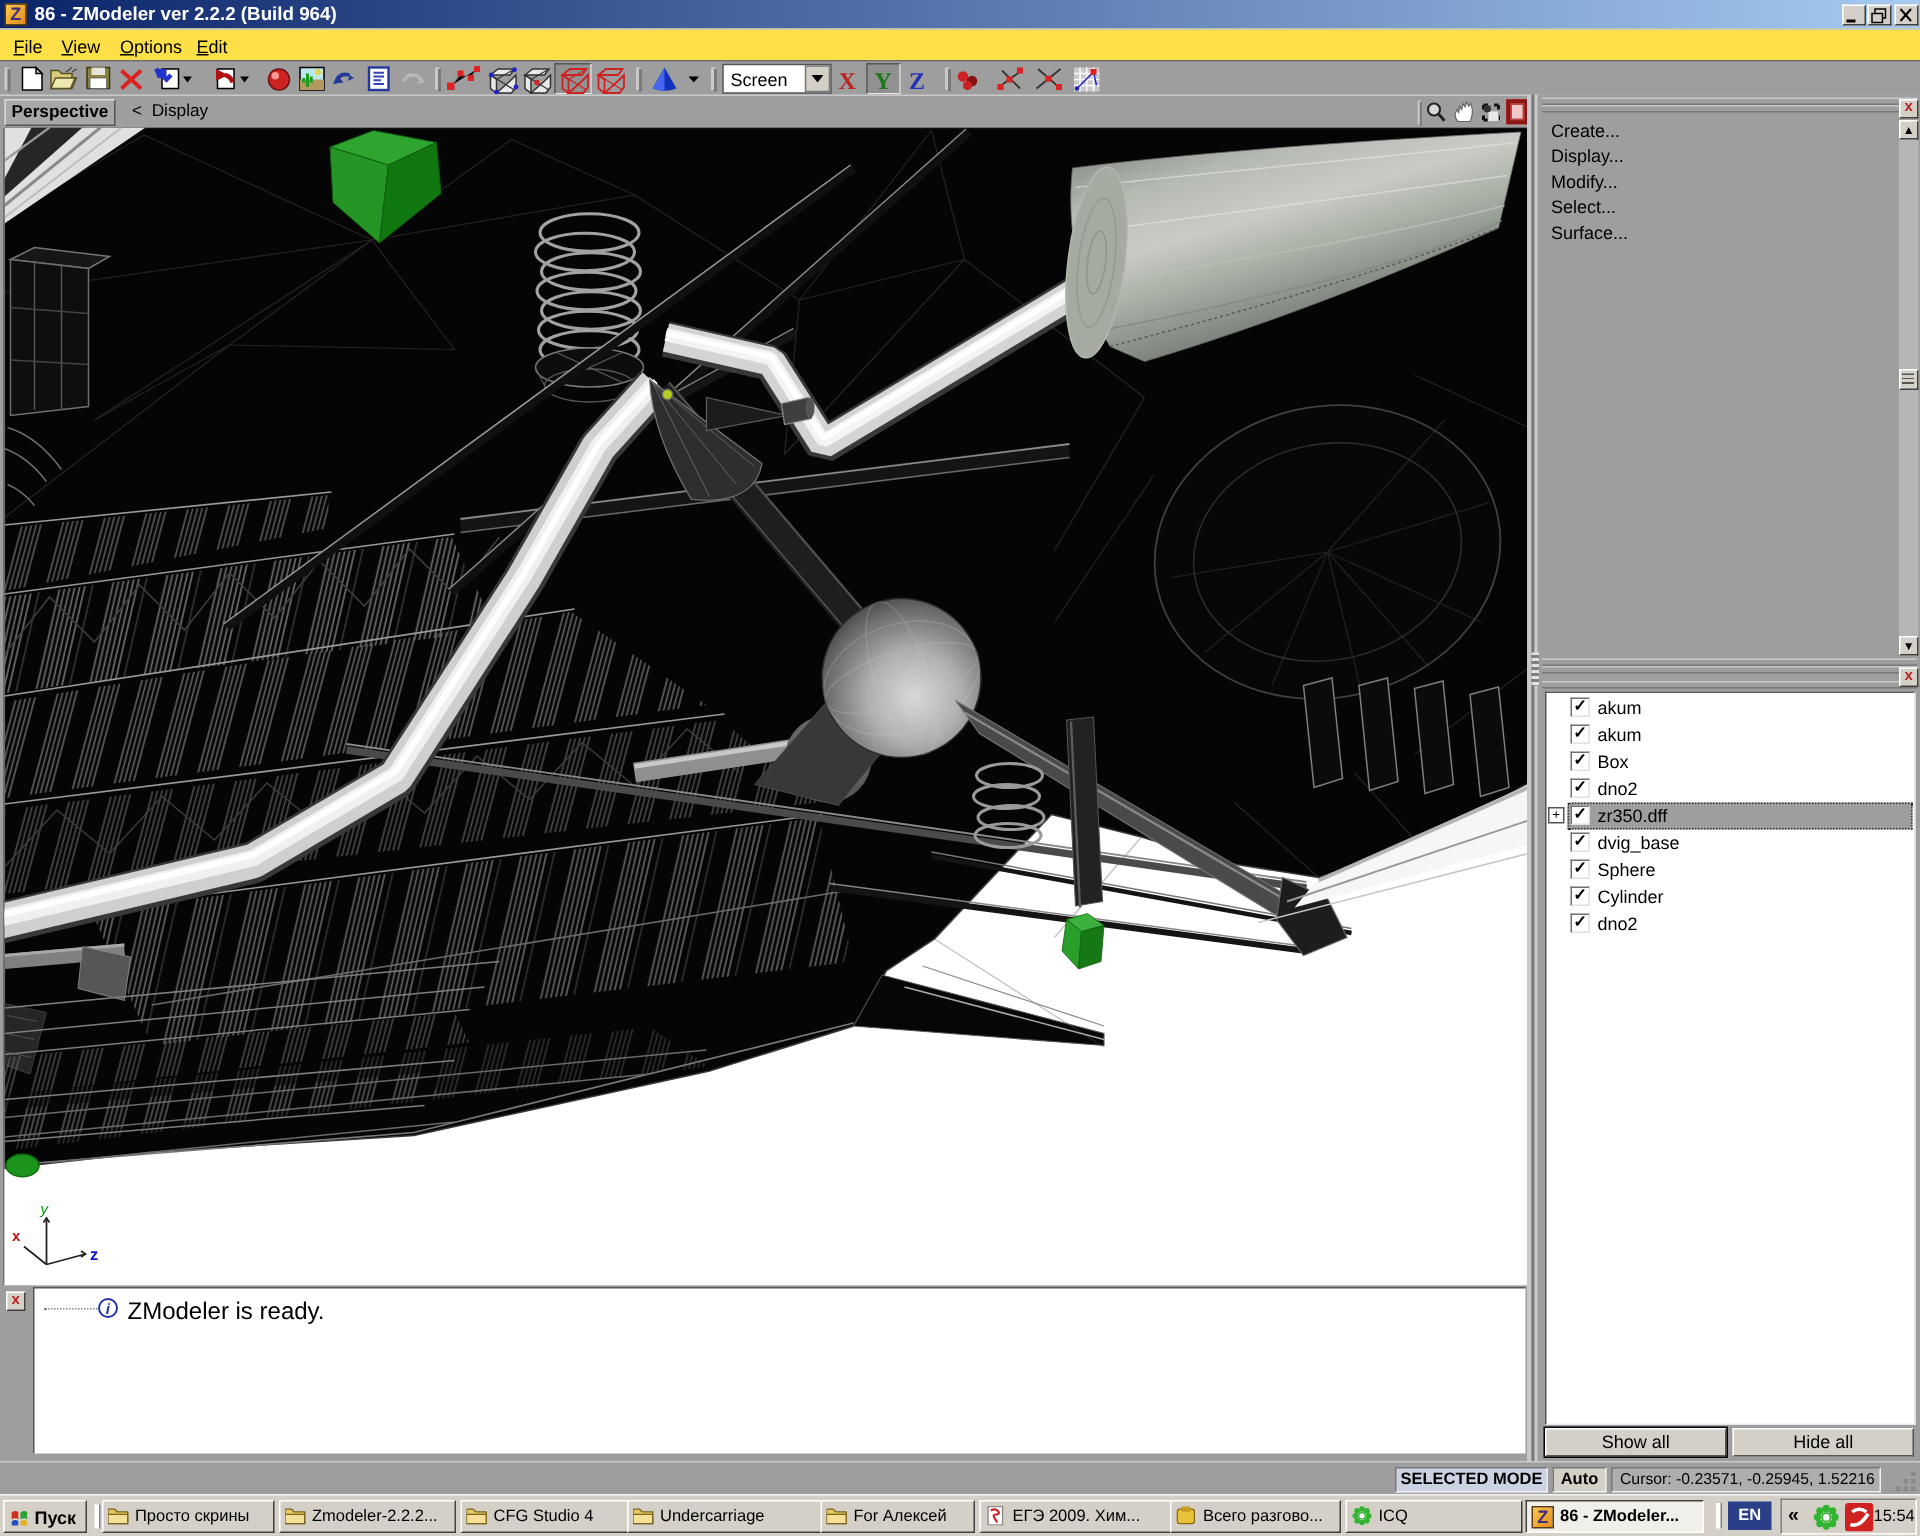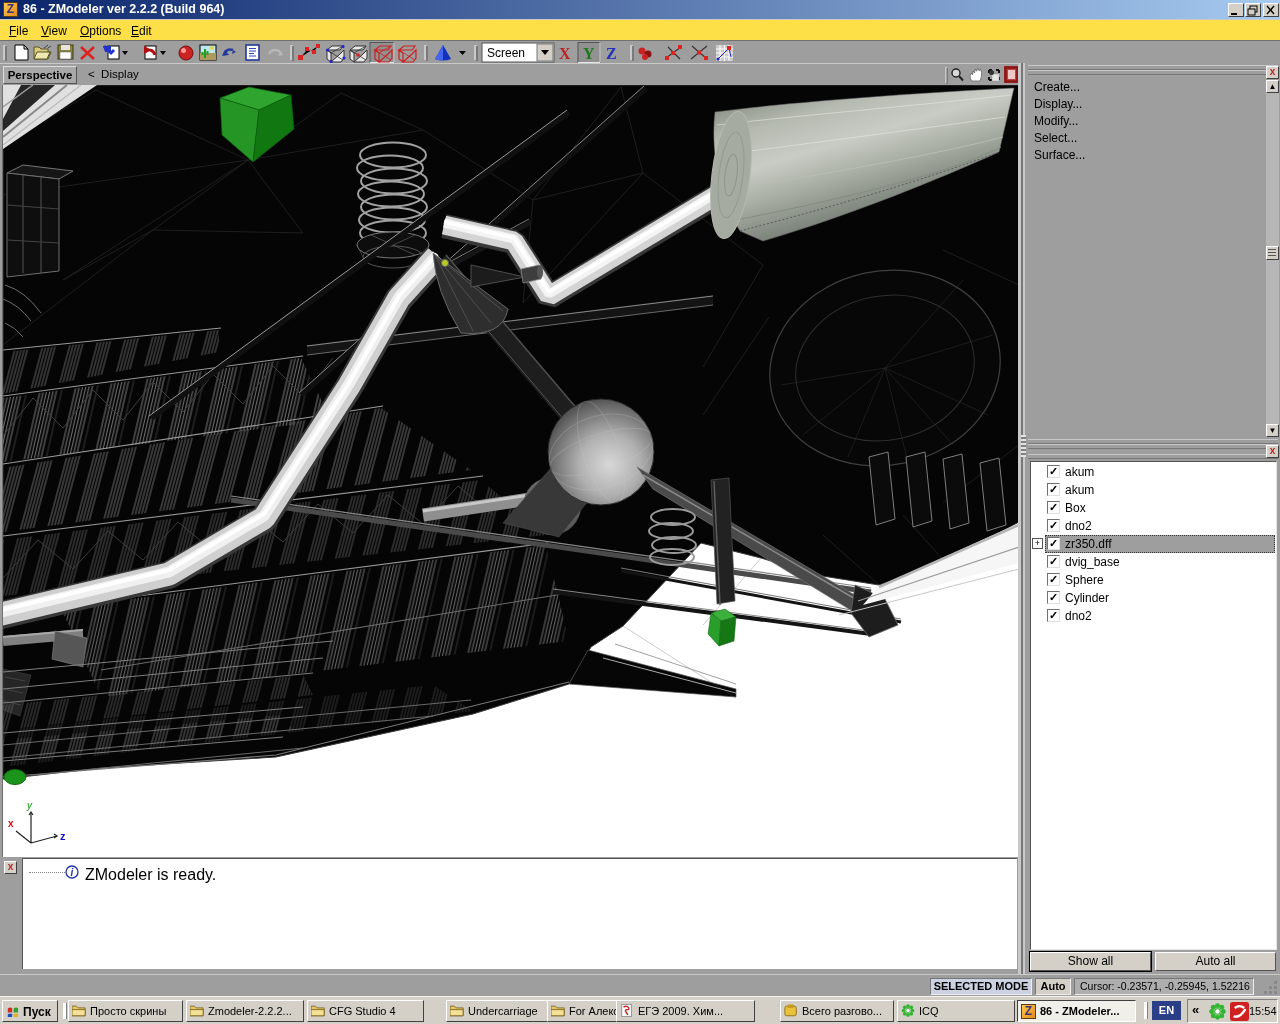--- a/index.html
+++ b/index.html
@@ -542,21 +542,21 @@
         <span class="cb">✓</span>
         <span class="olbl">Cylinder</span>
       </div>
     <div class="orow" style="top:145px;">
         <span class="cb">✓</span>
         <span class="olbl">dno2</span>
       </div>
   </div>
 
   <div class="btn" style="left:12px;top:889px;width:121px;height:19px;line-height:17px;outline:1px solid #000;">Show all</div>
-  <div class="btn" style="left:137px;top:889px;width:121px;height:19px;line-height:17px;">Auto all</div>
+  <div class="btn" style="left:137px;top:889px;width:121px;height:19px;line-height:17px;">Hide all</div>
 </div>
 <div class="abs" id="logpanel">
   <div class="abs rx" style="left:4px;top:4px;">x</div>
   <div class="abs" id="logwhite">
     <div style="position:absolute;left:6px;top:13px;width:36px;border-top:1px dotted #888;"></div>
     <svg width="14" height="14" style="position:absolute;left:42px;top:6px;">
         <circle cx="7" cy="7" r="6" fill="#fff" stroke="#2233aa" stroke-width="1.3"></circle>
         <text x="5.5" y="11" font-size="10" font-weight="bold" fill="#2233aa" font-style="italic">i</text>
       </svg>
     <span style="position:absolute;left:62px;top:7px;font-size:16px;color:#000;">ZModeler is ready.</span>
@@ -604,35 +604,35 @@
       </svg>
       <span class="tx">Zmodeler-2.2.2...</span>
     </div>
   <div class="task" style="left:307px;width:117px;">
       <svg class="ic" viewBox="0 0 16 14">
         <path d="M0 2 h5 l2 2 h8 v9 h-15 z" fill="#e8c860" stroke="#7a6420" stroke-width="1"></path>
         <path d="M0 6 h15 v7 h-15 z" fill="#f4e096" stroke="#7a6420" stroke-width="1"></path>
       </svg>
       <span class="tx">CFG Studio 4</span>
     </div>
-  <div class="task" style="left:446px;width:138px;">
+  <div class="task" style="left:418px;width:138px;">
       <svg class="ic" viewBox="0 0 16 14">
         <path d="M0 2 h5 l2 2 h8 v9 h-15 z" fill="#e8c860" stroke="#7a6420" stroke-width="1"></path>
         <path d="M0 6 h15 v7 h-15 z" fill="#f4e096" stroke="#7a6420" stroke-width="1"></path>
       </svg>
       <span class="tx">Undercarriage</span>
     </div>
   <div class="task" style="left:547px;width:103px;">
       <svg class="ic" viewBox="0 0 16 14">
         <path d="M0 2 h5 l2 2 h8 v9 h-15 z" fill="#e8c860" stroke="#7a6420" stroke-width="1"></path>
         <path d="M0 6 h15 v7 h-15 z" fill="#f4e096" stroke="#7a6420" stroke-width="1"></path>
       </svg>
       <span class="tx">For Алексей</span>
     </div>
-  <div class="task" style="left:616px;width:139px;">
+  <div class="task" style="left:653px;width:139px;">
       <svg class="ic" viewBox="0 0 16 14">
         <rect x="2" y="0" width="11" height="14" fill="#fff" stroke="#888" stroke-width="1"></rect>
         <path d="M4 3 q4 -2 6 1 q1 2 -2 2 q-3 0 -1 3 l2 3" stroke="#c22" stroke-width="1.6" fill="none"></path>
       </svg>
       <span class="tx">ЕГЭ 2009. Хим...</span>
     </div>
   <div class="task" style="left:780px;width:114px;">
       <svg class="ic" viewBox="0 0 16 14">
         <rect x="1" y="2" width="13" height="11" rx="2" fill="#e8c23a" stroke="#8a6a10"></rect>
         <rect x="4" y="0" width="7" height="4" rx="1" fill="#c89a20"></rect>

